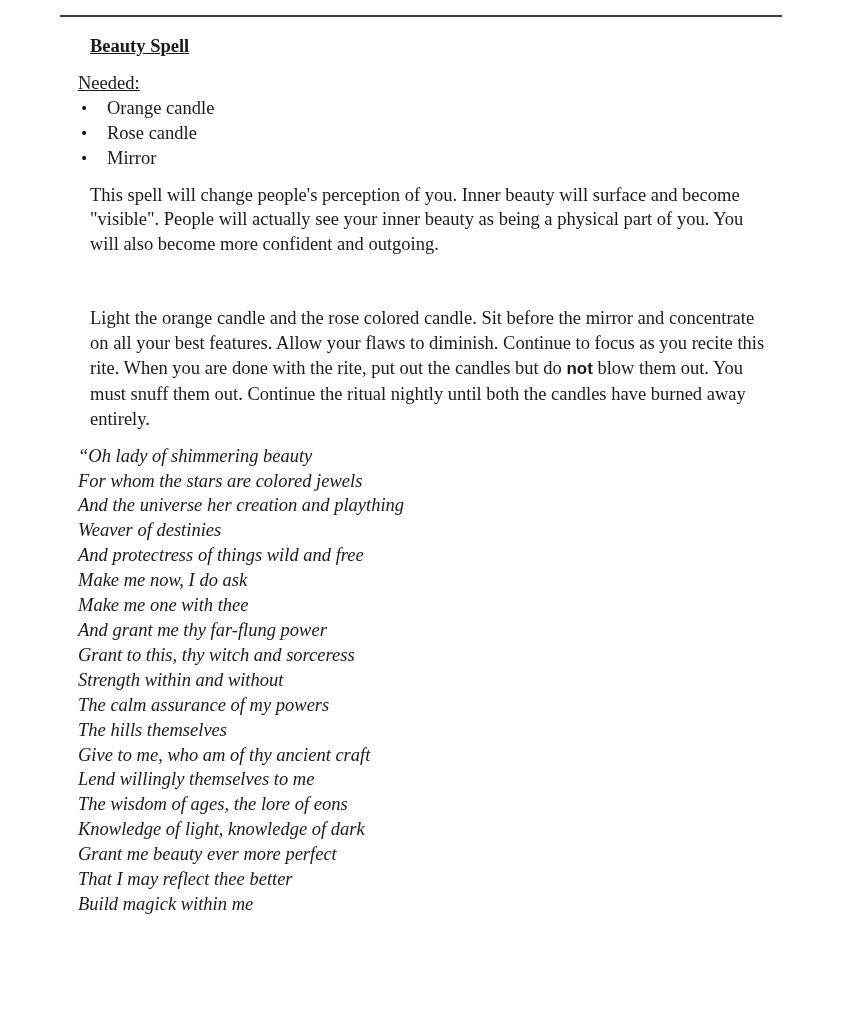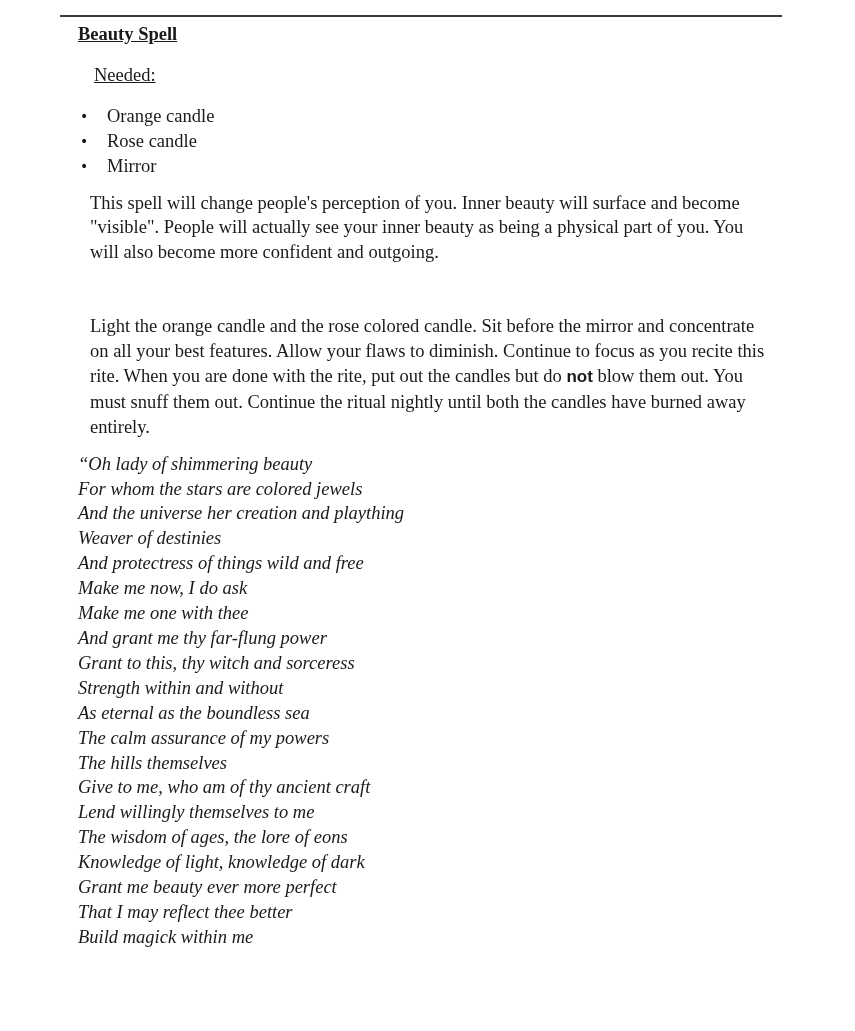--- a/index.html
+++ b/index.html
@@ -27,27 +27,27 @@
       position: absolute;
       left: 78px;
       top: 22px;
       width: 700px;
       font-size: 18.5px;
       line-height: 24.9px;
     }
     .title {
       font-weight: bold;
       text-decoration: underline;
-      margin: 0;
+      margin: 12px;
       font-size: 18.5px;
       line-height: 24.9px;
     }
     .needed-label {
       text-decoration: underline;
-      margin: 16px;
+      margin: 0;
     }
     .materials {
       list-style: none;
       margin: 0;
       padding: 0;
     }
     .materials li {
       position: relative;
       padding-left: 29px;
     }
@@ -114,21 +114,20 @@
     <li>“Oh lady of shimmering beauty</li>
     <li>For whom the stars are colored jewels</li>
     <li>And the universe her creation and plaything</li>
     <li>Weaver of destinies</li>
     <li>And protectress of things wild and free</li>
     <li>Make me now, I do ask</li>
     <li>Make me one with thee</li>
     <li>And grant me thy far-flung power</li>
     <li>Grant to this, thy witch and sorceress</li>
     <li>Strength within and without</li>
-    <li>As eternal as the boundless sea</li>
     <li>The calm assurance of my powers</li>
     <li>The hills themselves</li>
     <li>Give to me, who am of thy ancient craft</li>
     <li>Lend willingly themselves to me</li>
     <li>The wisdom of ages, the lore of eons</li>
     <li>Knowledge of light, knowledge of dark</li>
     <li>Grant me beauty ever more perfect</li>
     <li>That I may reflect thee better</li>
     <li>Build magick within me</li>
   </ul>

